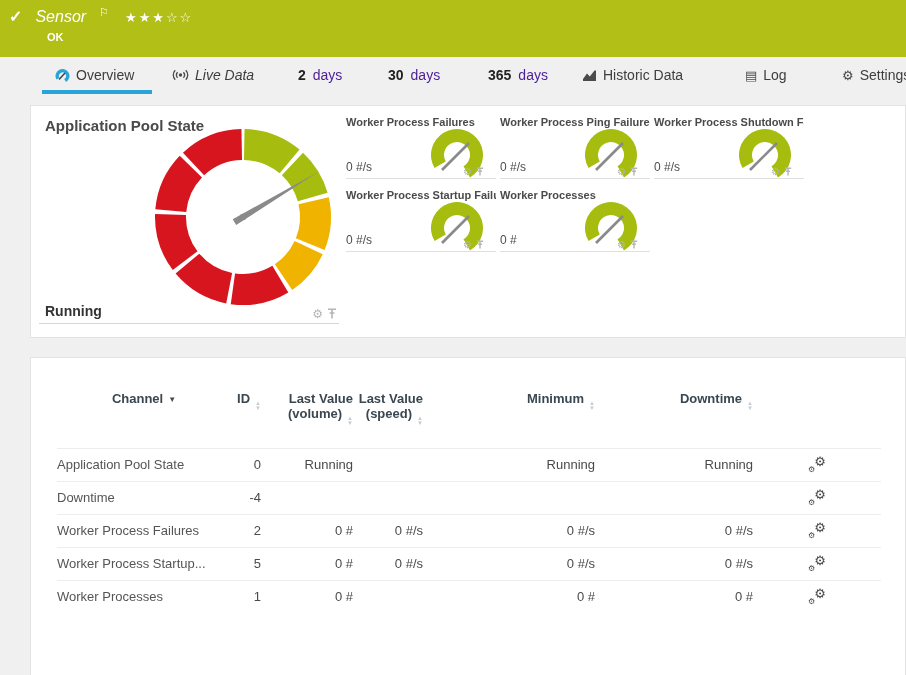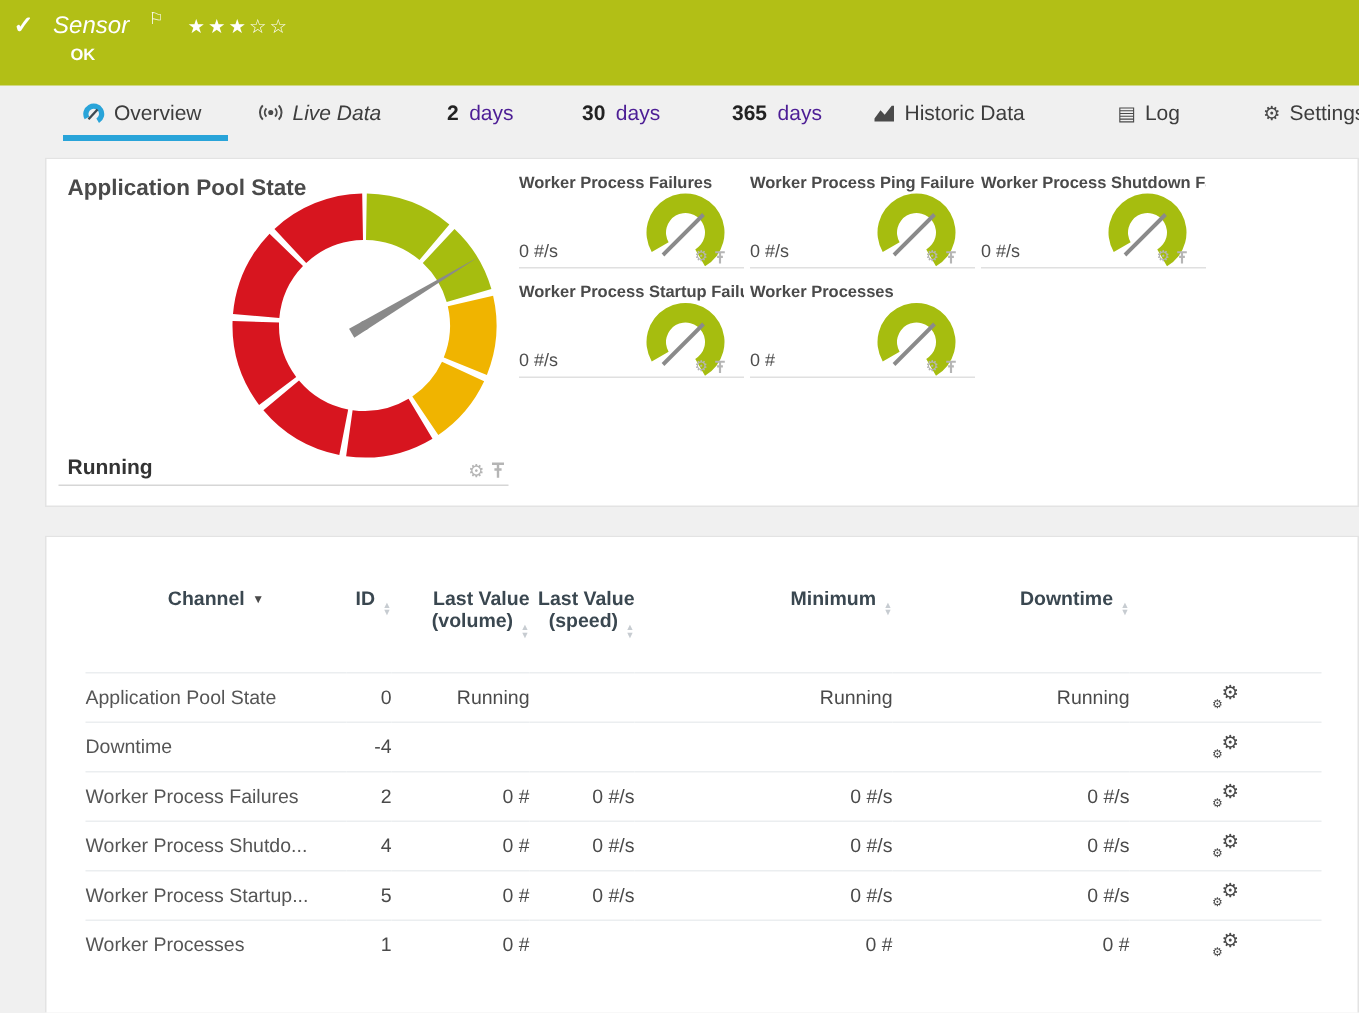--- a/index.html
+++ b/index.html
@@ -288,29 +288,20 @@
         <tr>
           <td class="c-channel">Worker Process Failures</td>
           <td class="c-id">2</td>
           <td class="c-vol">0 #</td>
           <td class="c-speed">0 #/s</td>
           <td class="c-min">0 #/s</td>
           <td class="c-max">0 #/s</td>
           <td class="c-gears"><span class="gears"><span class="g1">⚙</span><span class="g2">⚙</span></span></td>
         </tr>
         <tr>
-          <td class="c-channel">Worker Process Shutdo...</td>
-          <td class="c-id">4</td>
-          <td class="c-vol">0 #</td>
-          <td class="c-speed">0 #/s</td>
-          <td class="c-min">0 #/s</td>
-          <td class="c-max">0 #/s</td>
-          <td class="c-gears"><span class="gears"><span class="g1">⚙</span><span class="g2">⚙</span></span></td>
-        </tr>
-        <tr>
           <td class="c-channel">Worker Process Startup...</td>
           <td class="c-id">5</td>
           <td class="c-vol">0 #</td>
           <td class="c-speed">0 #/s</td>
           <td class="c-min">0 #/s</td>
           <td class="c-max">0 #/s</td>
           <td class="c-gears"><span class="gears"><span class="g1">⚙</span><span class="g2">⚙</span></span></td>
         </tr>
         <tr>
           <td class="c-channel">Worker Processes</td>

